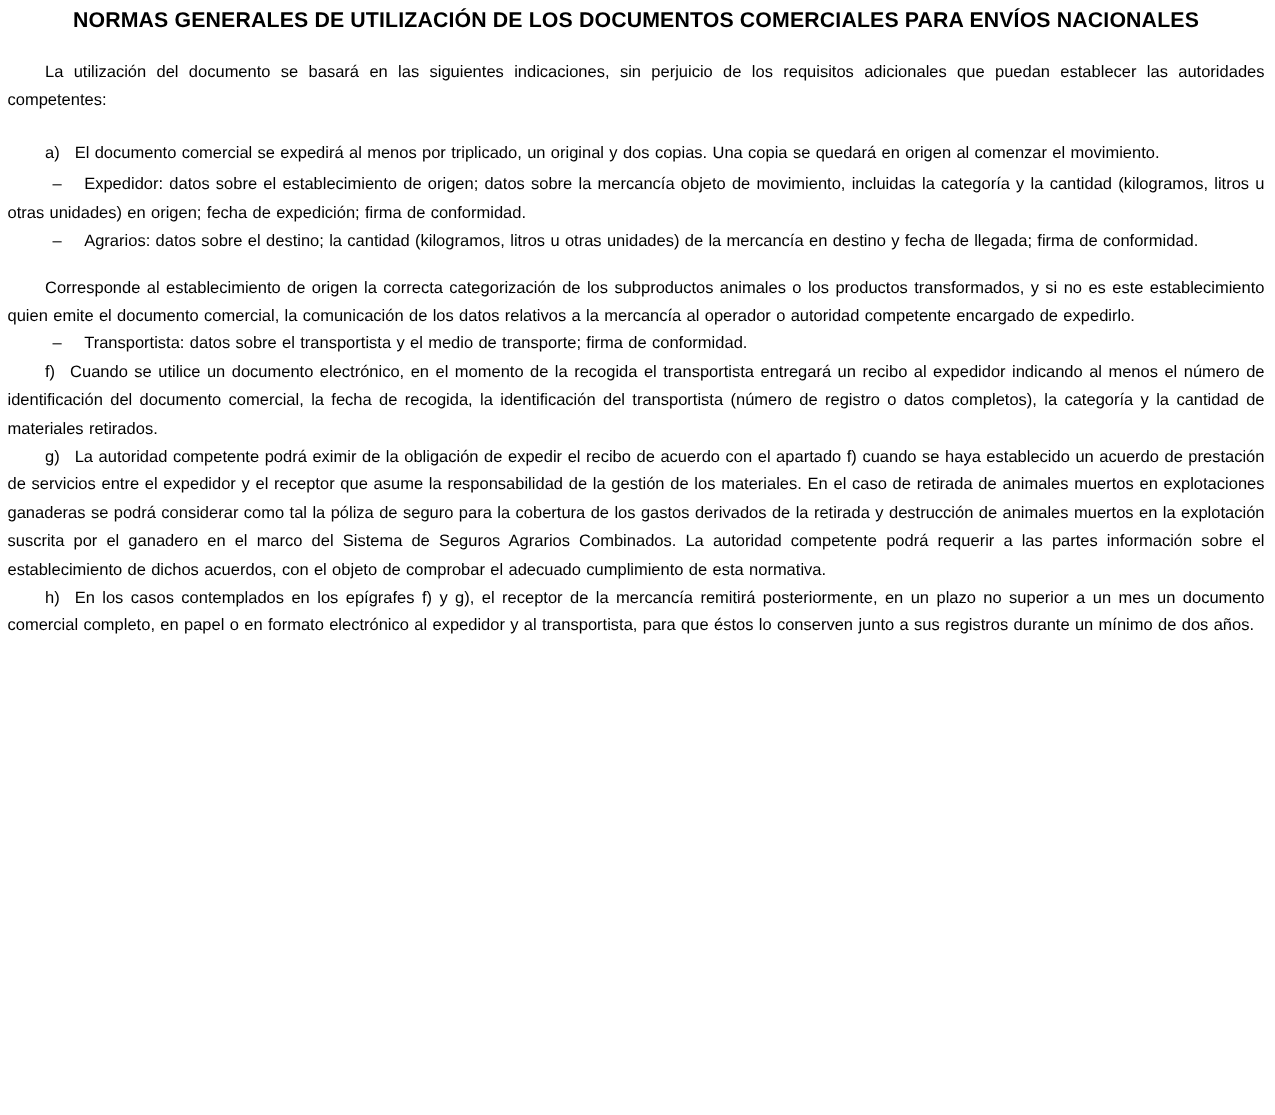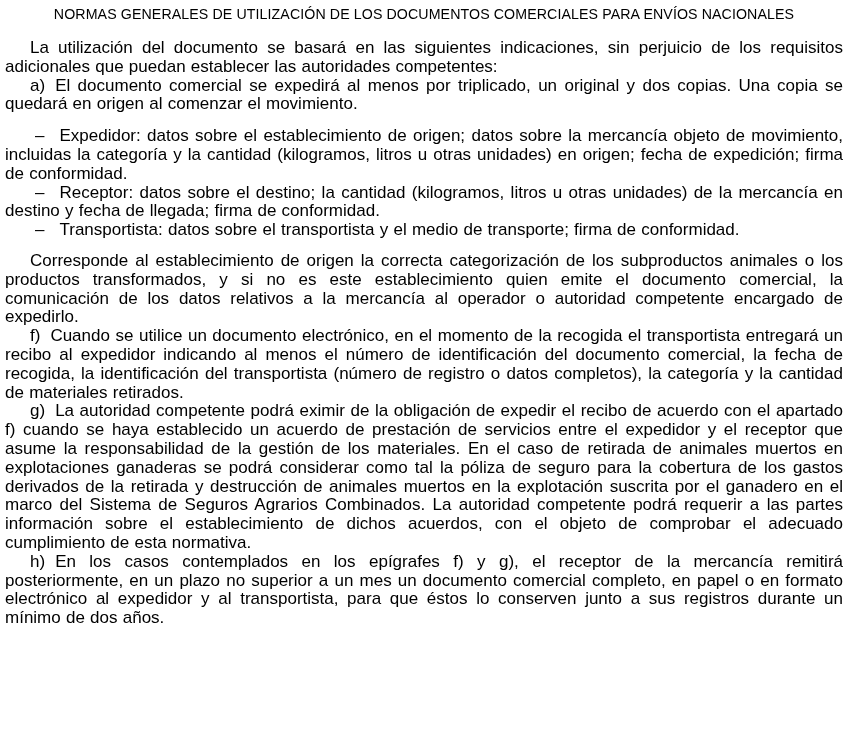--- a/index.html
+++ b/index.html
@@ -14,51 +14,51 @@
     box-sizing: border-box;
     width: 850px;
     height: 743px;
     padding: 5px 7px 0 5px;
     font-family: "Liberation Sans", "DejaVu Sans", sans-serif;
     color: #000000;
     background: #ffffff;
   }
   .doc-title {
     font-size: 14.2px;
-    font-weight: normal;
+    font-weight: bold;
     line-height: 19px;
     text-align: center;
     white-space: nowrap;
     margin: 0 0 15px 0;
     letter-spacing: 0.1px;
   }
   .para {
     margin: 0;
-    font-size: 17px;
+    font-size: 11px;
     line-height: 18.8px;
     text-align: justify;
     text-indent: 25px;
     word-spacing: 0.5px;
   }
   .para.dash { text-indent: 30px; }
   .para .label { padding-right: 10px; }
   .para.dash .label { padding-right: 15px; }
-  .gap-large  { }
+  .gap-large  { margin-top: 16px; }
   .gap-medium { margin-top: 12px; }
-  .gap-small  { margin-top: 13px; }
+  .gap-small  { margin-top: 3px; }
 </style>
 </head>
 <body>
 
 <div class="page">
   <h1 class="doc-title">NORMAS GENERALES DE UTILIZACIÓN DE LOS DOCUMENTOS COMERCIALES PARA ENVÍOS NACIONALES</h1>
   <div class="doc-body">
       <p class="para plain"><span>La utilización del documento se basará en las siguientes indicaciones, sin perjuicio de los requisitos adicionales que puedan establecer las autoridades competentes:</span></p>
       <p class="para lettered gap-large"><span class="label">a)</span><span>El documento comercial se expedirá al menos por triplicado, un original y dos copias. Una copia se quedará en origen al comenzar el movimiento.</span></p>
       <p class="para dash gap-small"><span class="label">–</span><span>Expedidor: datos sobre el establecimiento de origen; datos sobre la mercancía objeto de movimiento, incluidas la categoría y la cantidad (kilogramos, litros u otras unidades) en origen; fecha de expedición; firma de conformidad.</span></p>
-      <p class="para dash"><span class="label">–</span><span>Receptor: datos sobre el destino; la cantidad (kilogramos, litros u otras unidades) de la mercancía en destino y fecha de llegada; firma de conformidad.</span></p>
+      <p class="para dash"><span class="label">–</span><span>Agrarios: datos sobre el destino; la cantidad (kilogramos, litros u otras unidades) de la mercancía en destino y fecha de llegada; firma de conformidad.</span></p>
+      <p class="para plain gap-medium"><span>Corresponde al establecimiento de origen la correcta categorización de los subproductos animales o los productos transformados, y si no es este establecimiento quien emite el documento comercial, la comunicación de los datos relativos a la mercancía al operador o autoridad competente encargado de expedirlo.</span></p>
       <p class="para dash"><span class="label">–</span><span>Transportista: datos sobre el transportista y el medio de transporte; firma de conformidad.</span></p>
-      <p class="para plain gap-medium"><span>Corresponde al establecimiento de origen la correcta categorización de los subproductos animales o los productos transformados, y si no es este establecimiento quien emite el documento comercial, la comunicación de los datos relativos a la mercancía al operador o autoridad competente encargado de expedirlo.</span></p>
       <p class="para lettered"><span class="label">f)</span><span>Cuando se utilice un documento electrónico, en el momento de la recogida el transportista entregará un recibo al expedidor indicando al menos el número de identificación del documento comercial, la fecha de recogida, la identificación del transportista (número de registro o datos completos), la categoría y la cantidad de materiales retirados.</span></p>
       <p class="para lettered"><span class="label">g)</span><span>La autoridad competente podrá eximir de la obligación de expedir el recibo de acuerdo con el apartado f) cuando se haya establecido un acuerdo de prestación de servicios entre el expedidor y el receptor que asume la responsabilidad de la gestión de los materiales. En el caso de retirada de animales muertos en explotaciones ganaderas se podrá considerar como tal la póliza de seguro para la cobertura de los gastos derivados de la retirada y destrucción de animales muertos en la explotación suscrita por el ganadero en el marco del Sistema de Seguros Agrarios Combinados. La autoridad competente podrá requerir a las partes información sobre el establecimiento de dichos acuerdos, con el objeto de comprobar el adecuado cumplimiento de esta normativa.</span></p>
       <p class="para lettered"><span class="label">h)</span><span>En los casos contemplados en los epígrafes f) y g), el receptor de la mercancía remitirá posteriormente, en un plazo no superior a un mes un documento comercial completo, en papel o en formato electrónico al expedidor y al transportista, para que éstos lo conserven junto a sus registros durante un mínimo de dos años.</span></p>
     </div>
 </div>
 
 </body></html>

